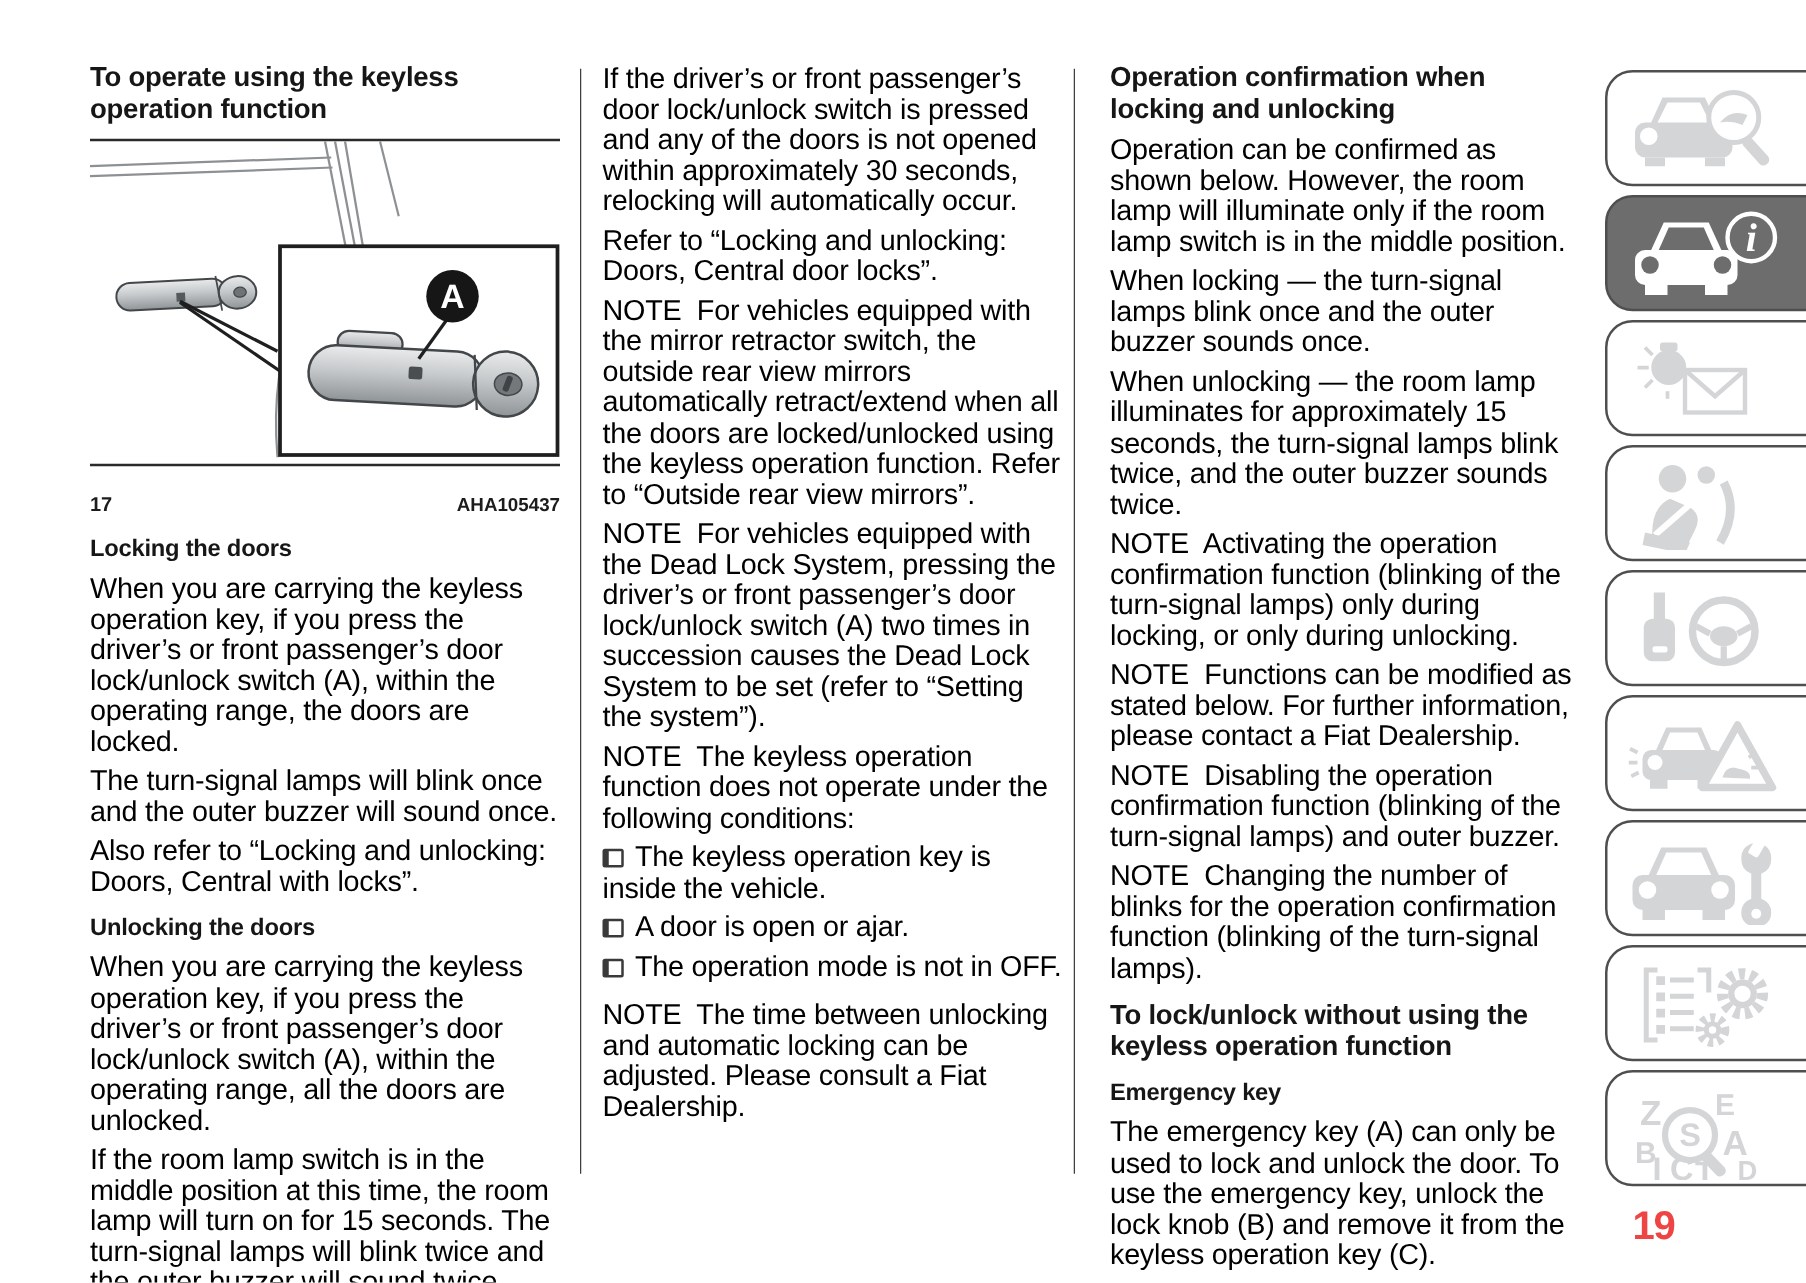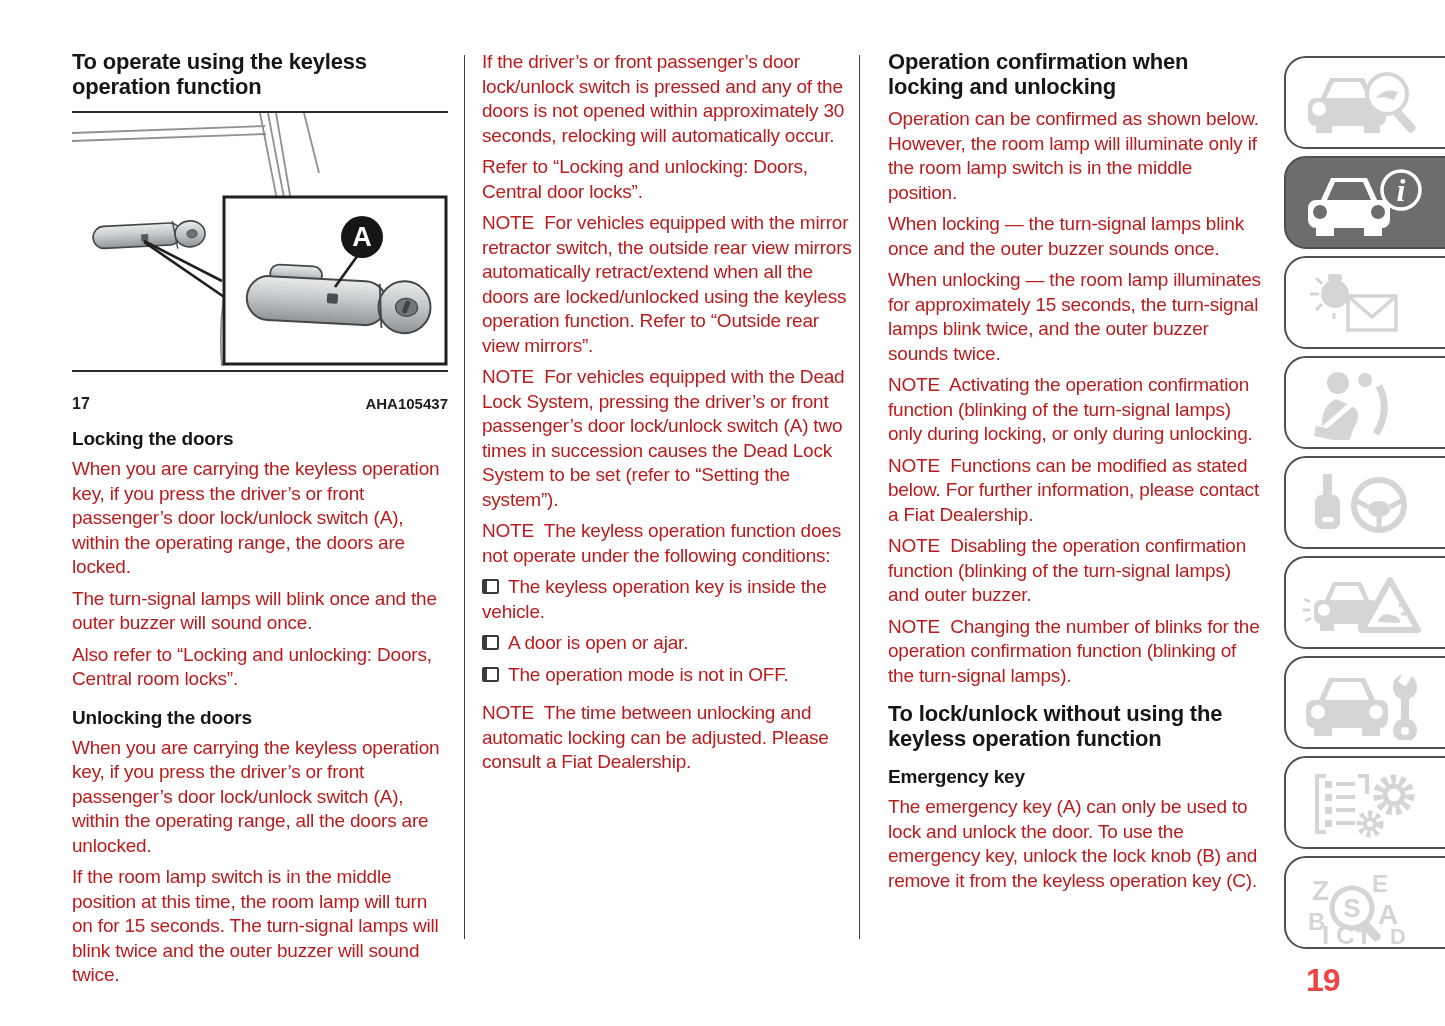--- a/index.html
+++ b/index.html
@@ -10,21 +10,21 @@
   .col1{left:72px;width:376px;}
   .col2{left:482px;width:372px;}
   .col3{left:888px;width:376px;}
 
   .vdiv{position:absolute;top:55px;height:884px;width:1px;background:#3f3f3f;}
   .vdiv1{left:464px;}
   .vdiv2{left:859px;}
 
   h2{font-size:22px;line-height:24.5px;color:#161616;margin:0 0 8px 0;font-weight:bold;letter-spacing:-0.2px;}
   h3{font-size:19px;line-height:24px;color:#161616;margin:14px 0 6px 0;font-weight:bold;letter-spacing:-0.2px;}
-  .para{font-size:19px;line-height:24.5px;color:#b91c1c;margin:0 0 7px 0;white-space:pre-wrap;letter-spacing:-0.2px;}
+  .para{font-size:23px;line-height:24.5px;color:#000000;margin:0 0 7px 0;white-space:pre-wrap;letter-spacing:-0.2px;}
   .mt14{margin-top:14px;}
 
   
   .cbx{display:inline-block;width:10px;height:11px;border:2px solid #3a3a3a;border-left-width:5px;
     border-radius:2px;margin-right:9px;vertical-align:-1px;}
 
   
   .figure{margin-top:12px;}
   .fig-rule{height:2px;background:#2a2a2a;}
   .fig-caption{display:flex;justify-content:space-between;margin-top:23px;
@@ -100,21 +100,21 @@
       <div class="fig-rule"></div>
       <div class="fig-caption">
         <span>17</span>
         <span class="fig-code">AHA105437</span>
       </div>
     </div>
 
     <h3>Locking the doors</h3>
     <p class="para">When you are carrying the keyless operation key, if you press the driver’s or front passenger’s door lock/unlock switch (A), within the operating range, the doors are locked.</p>
     <p class="para">The turn-signal lamps will blink once and the outer buzzer will sound once.</p>
-    <p class="para">Also refer to “Locking and unlocking: Doors, Central room locks”.</p>
+    <p class="para">Also refer to “Locking and unlocking: Doors, Central with locks”.</p>
 
     <h3>Unlocking the doors</h3>
     <p class="para">When you are carrying the keyless operation key, if you press the driver’s or front passenger’s door lock/unlock switch (A), within the operating range, all the doors are unlocked.</p>
     <p class="para">If the room lamp switch is in the middle position at this time, the room lamp will turn on for 15 seconds. The turn-signal lamps will blink twice and the outer buzzer will sound twice.</p>
   </div>
 
   <div class="vdiv vdiv1"></div>
 
   <div class="col col2">
     <p class="para">If the driver’s or front passenger’s door lock/unlock switch is pressed and any of the doors is not opened within approximately 30 seconds, relocking will automatically occur.</p>

